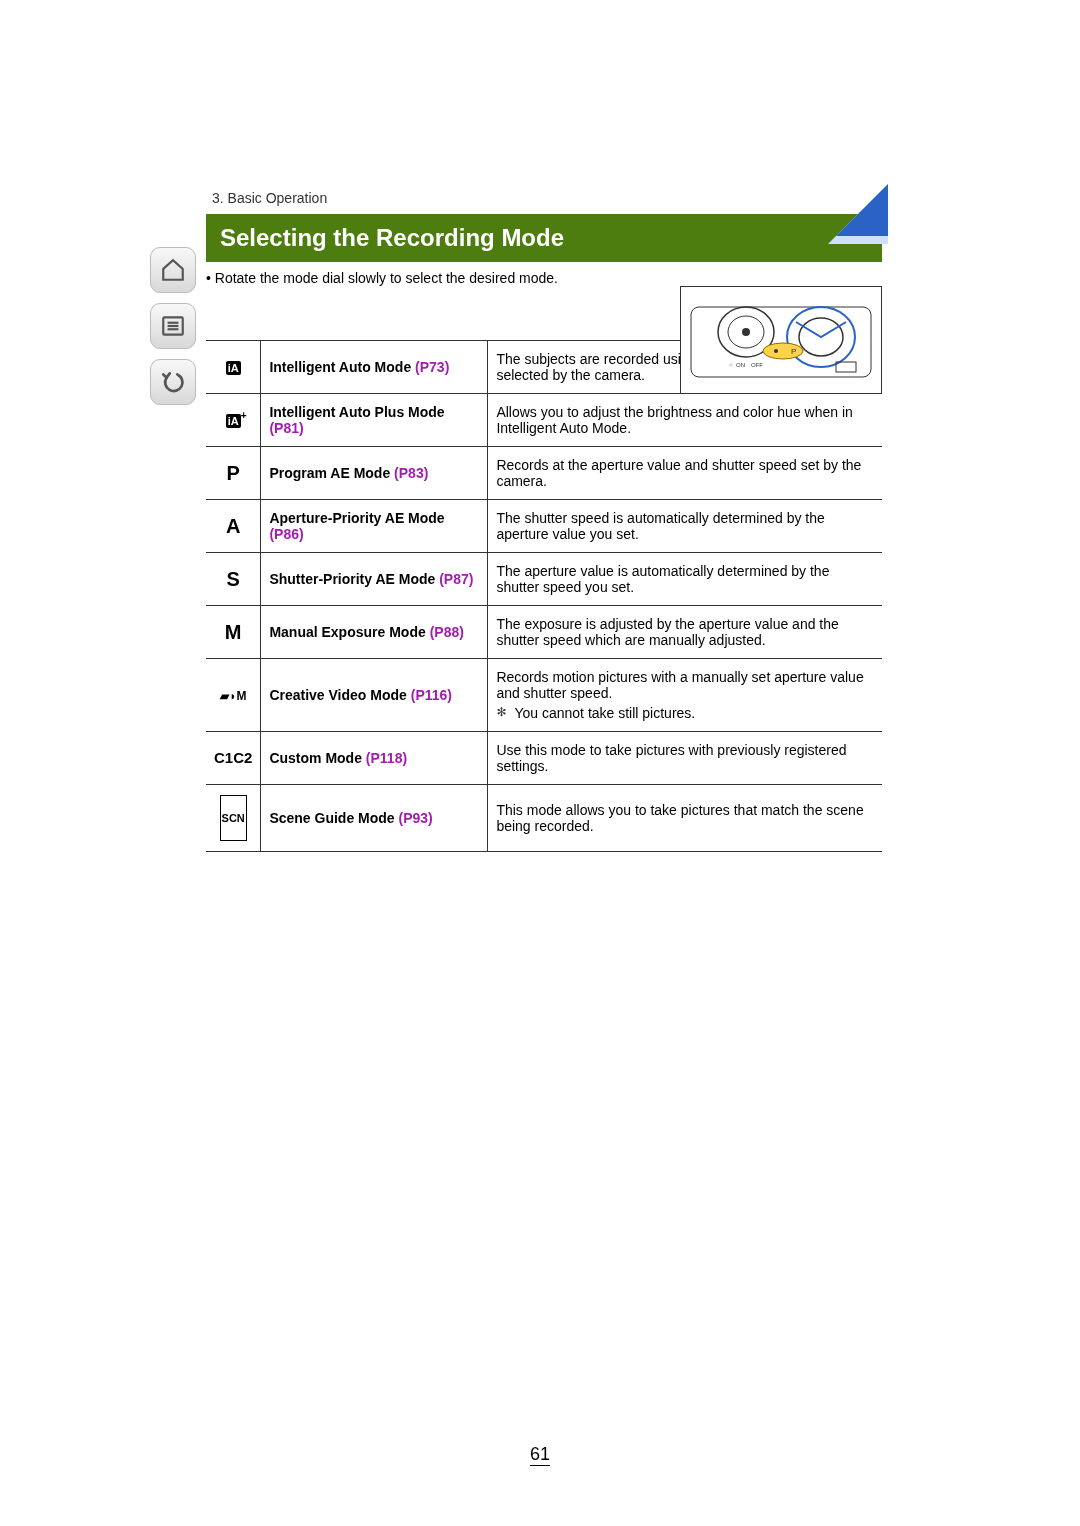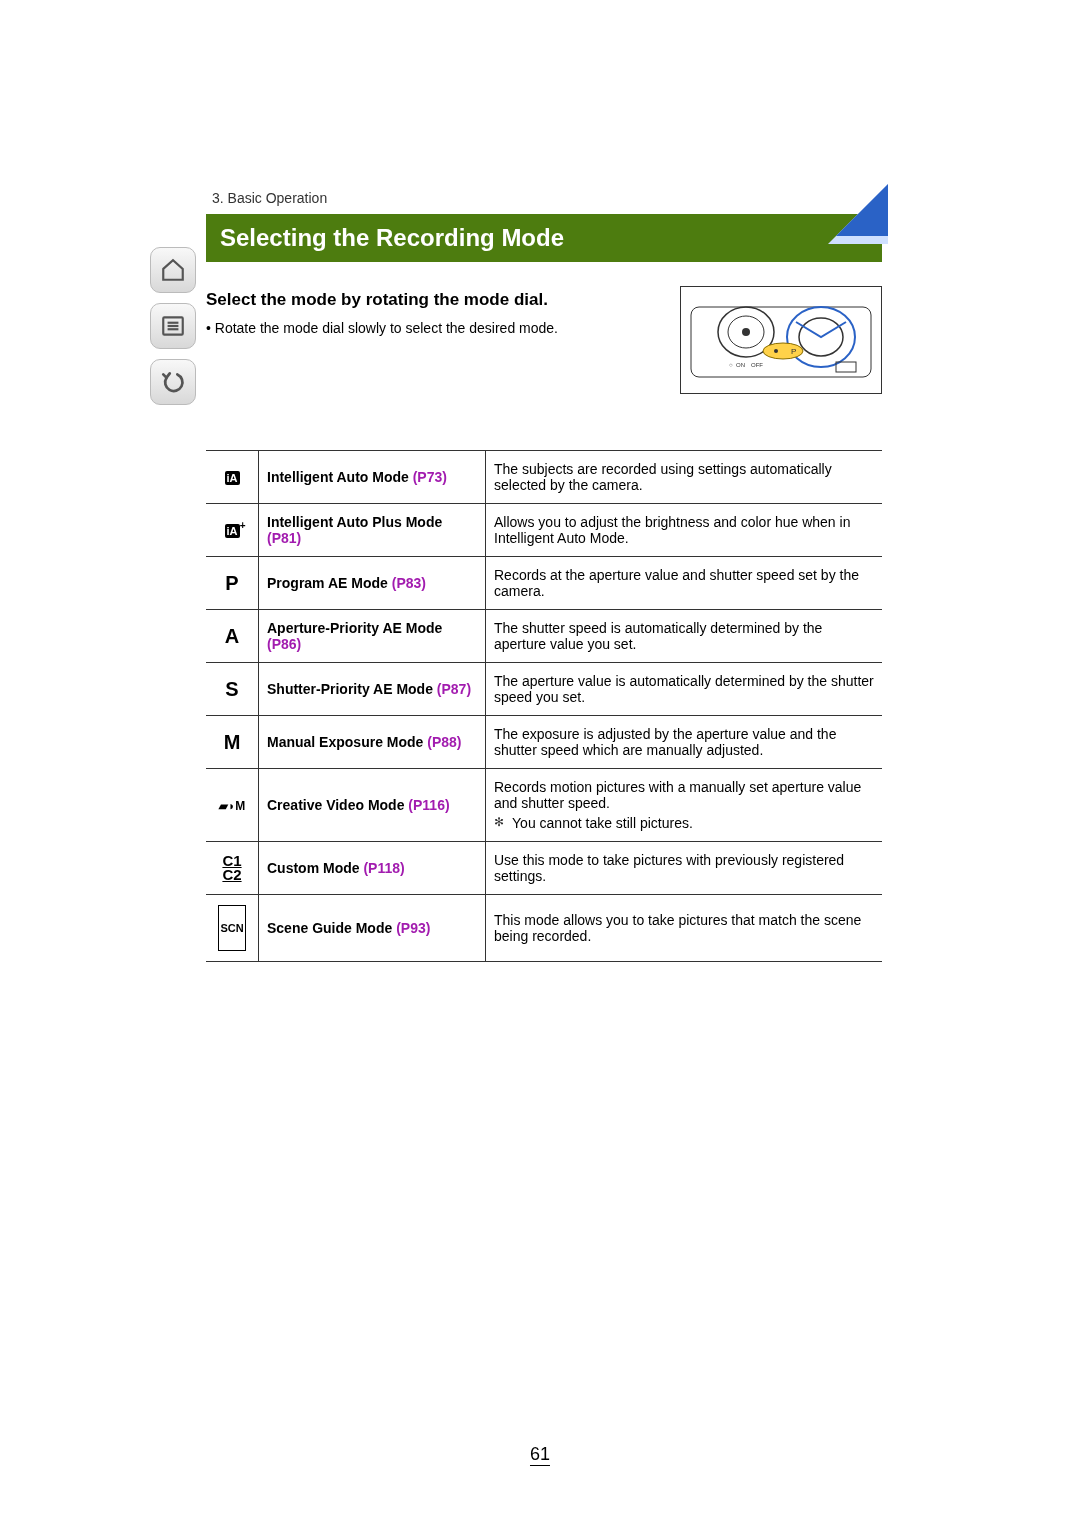--- a/index.html
+++ b/index.html
@@ -89,21 +89,21 @@
     top: 96px;
     width: 200px;
     height: 106px;
     border: 1px solid #333;
     background: #fff;
   }
   .diagram svg { width: 100%; height: 100%; }
   table.modes {
     border-collapse: collapse;
     width: 100%;
-    margin-top: 114px;
+    margin-top: 54px;
     font-size: 14px;
   }
   table.modes td {
     border-top: 1px solid #333;
     border-bottom: 1px solid #333;
     padding: 10px 8px;
     vertical-align: middle;
   }
   table.modes td.icon-cell {
     width: 36px;
@@ -135,21 +135,21 @@
   }
   .page-num {
     position: absolute;
     left: 50%;
     transform: translateX(-50%);
     bottom: 60px;
     border-bottom: 1px solid #000;
     font-size: 18px;
   }
   .ico-big { font-size: 20px; font-weight: bold; }
-  .ico-row { display:flex; flex-direction:column; line-height:14px; align-items:center; font-size:15px;text-decoration:underline; }
+  .ico-row { display:flex; flex-direction:row; line-height:14px; align-items:center; font-size:15px; }
   .scn { border: 1.5px solid #000; font-size: 11px; padding: 16px 1px; display:inline-block; }
 </style>
 </head>
 <body>
 
 <div class="sidebar">
   <div class="sidebar-btn">
     <svg viewBox="0 0 24 24" fill="none" stroke="#555" stroke-width="2">
         <path d="M3 11 L12 3 L21 11 V21 H3 Z"></path>
       </svg>
@@ -171,21 +171,20 @@
 </div>
 
 <div class="page">
   <div class="header-wrap">
     <div class="corner-under"></div>
     <div class="corner"></div>
     <div class="breadcrumb">3. Basic Operation</div>
     <div class="title-bar">Selecting the Recording Mode</div>
   </div>
 
-  <div class="subhead">Select the mode by rotating the mode dial.</div>
   <div class="note">Rotate the mode dial slowly to select the desired mode.</div>
 
   <div class="diagram">
     <svg viewBox="0 0 200 106">
       <rect x="10" y="20" width="180" height="70" rx="8" fill="none" stroke="#333" stroke-width="1"></rect>
       <ellipse cx="65" cy="45" rx="28" ry="25" fill="none" stroke="#333" stroke-width="1.5"></ellipse>
       <ellipse cx="65" cy="45" rx="18" ry="16" fill="none" stroke="#333" stroke-width="1"></ellipse>
       <circle cx="65" cy="45" r="4" fill="#333"></circle>
       <ellipse cx="140" cy="50" rx="34" ry="30" fill="none" stroke="#2a62c6" stroke-width="2"></ellipse>
       <ellipse cx="140" cy="50" rx="22" ry="19" fill="#fff" stroke="#333" stroke-width="1.5"></ellipse>

